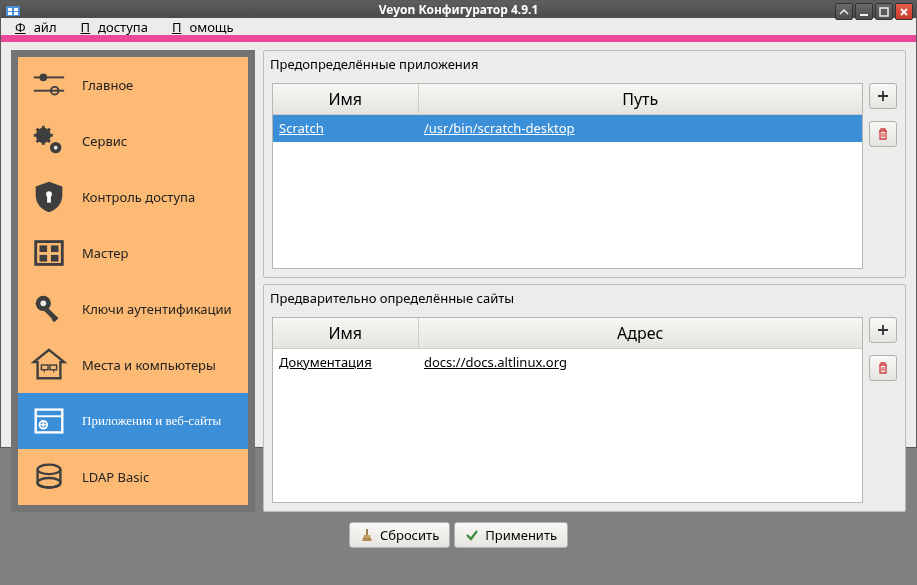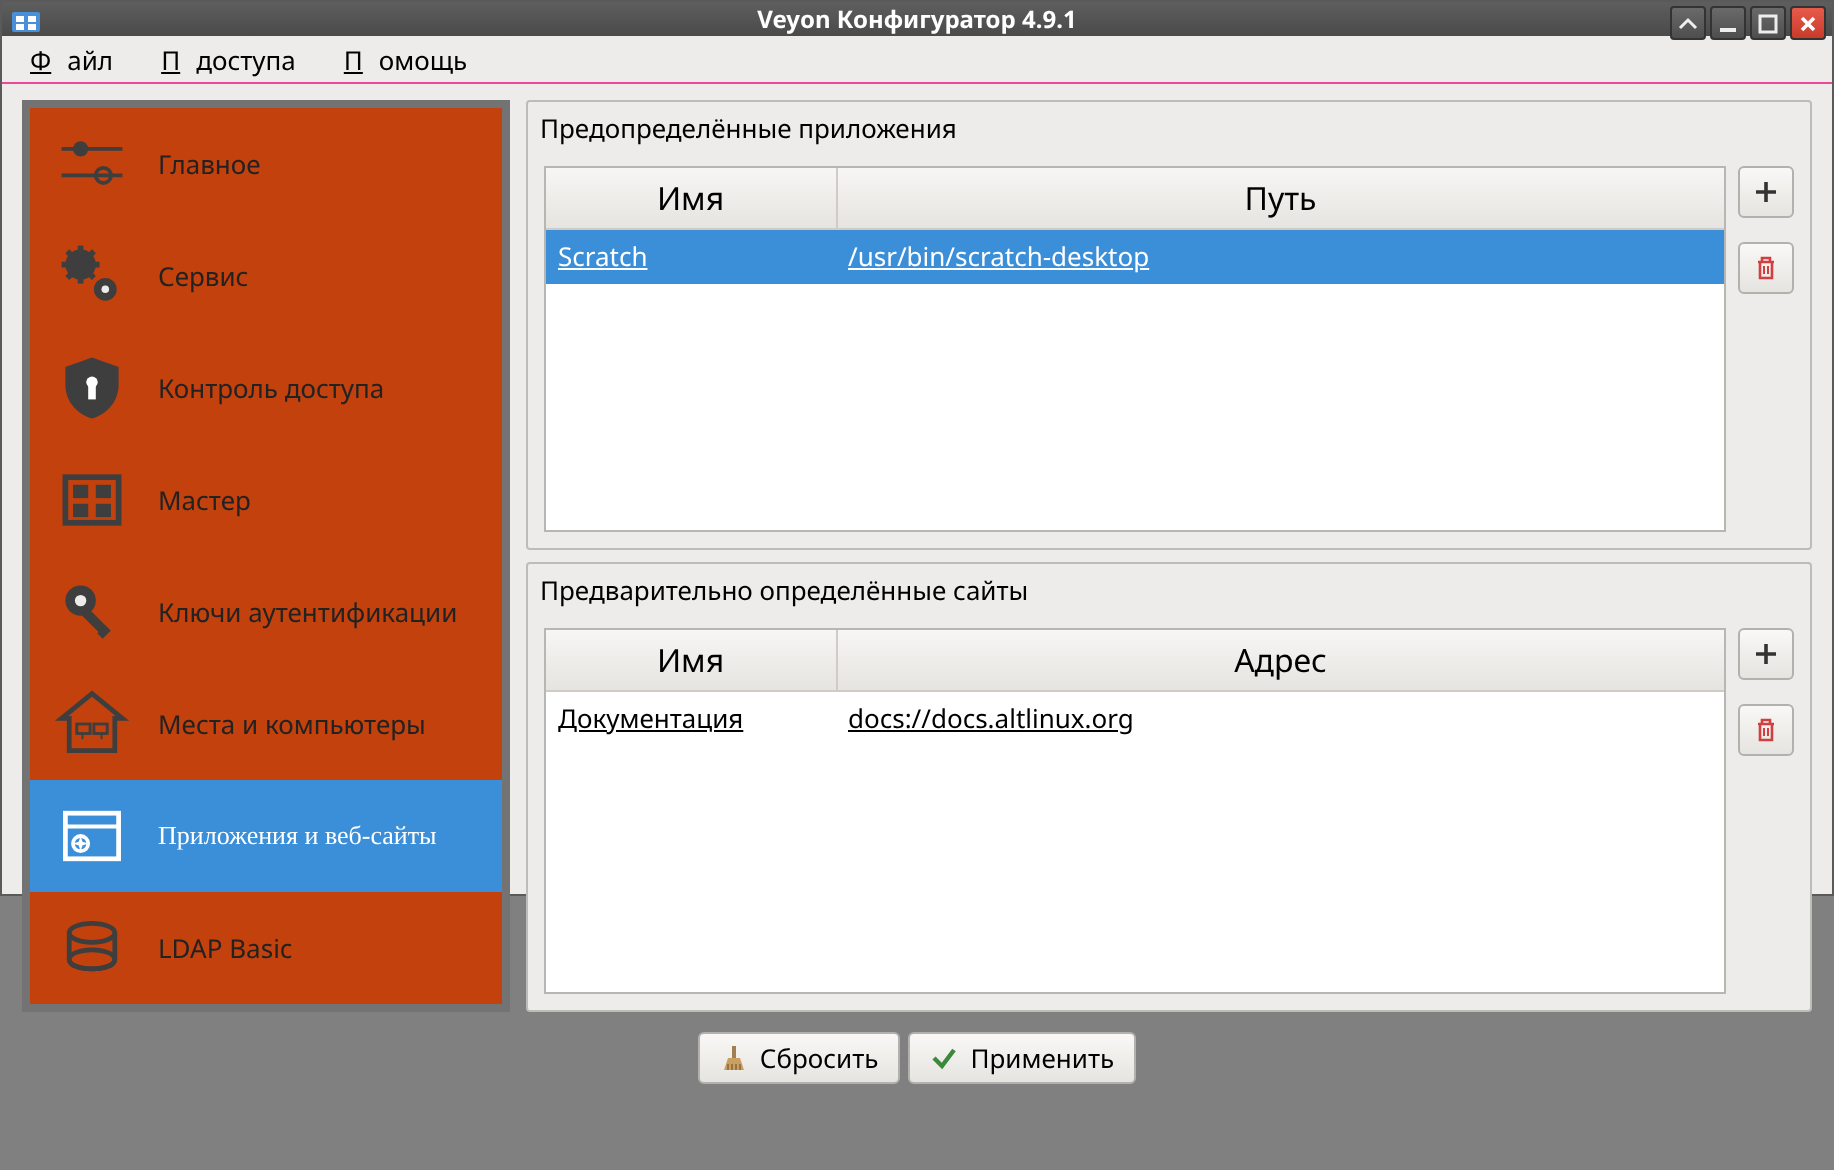--- a/index.html
+++ b/index.html
@@ -57,21 +57,21 @@
 }
 .titlebar-btn.close { background: linear-gradient(to bottom, #e85a4a, #c83a2a); }
 .titlebar-btn svg { width: 10px; height: 10px; }
 
 .menubar {
   height: 24px;
   background: #edecea;
   display: flex;
   align-items: center;
   padding: 0 6px;
-  border-bottom: 1px solid #ec4899;
+  border-bottom: 7px solid #ec4899;
 }
 .menubar span {
   padding: 3px 8px;
   cursor: pointer;
 }
 .menubar span u { text-decoration: underline; }
 
 .content-area {
   flex: 1;
   display: flex;
@@ -80,22 +80,22 @@
   gap: 8px;
 }
 .main-row {
   flex: 1;
   display: flex;
   gap: 8px;
   min-height: 0;
 }
 .sidebar {
   width: 244px;
-  background: #c2410c;
-  border: 4px solid #737373;
+  background: #fdba74;
+  border: 7px solid #737373;
   overflow: hidden;
 }
 .sidebar-item {
   height: 56px;
   display: flex;
   align-items: center;
   gap: 12px;
   padding: 0 10px;
   cursor: pointer;
   color: #222;

